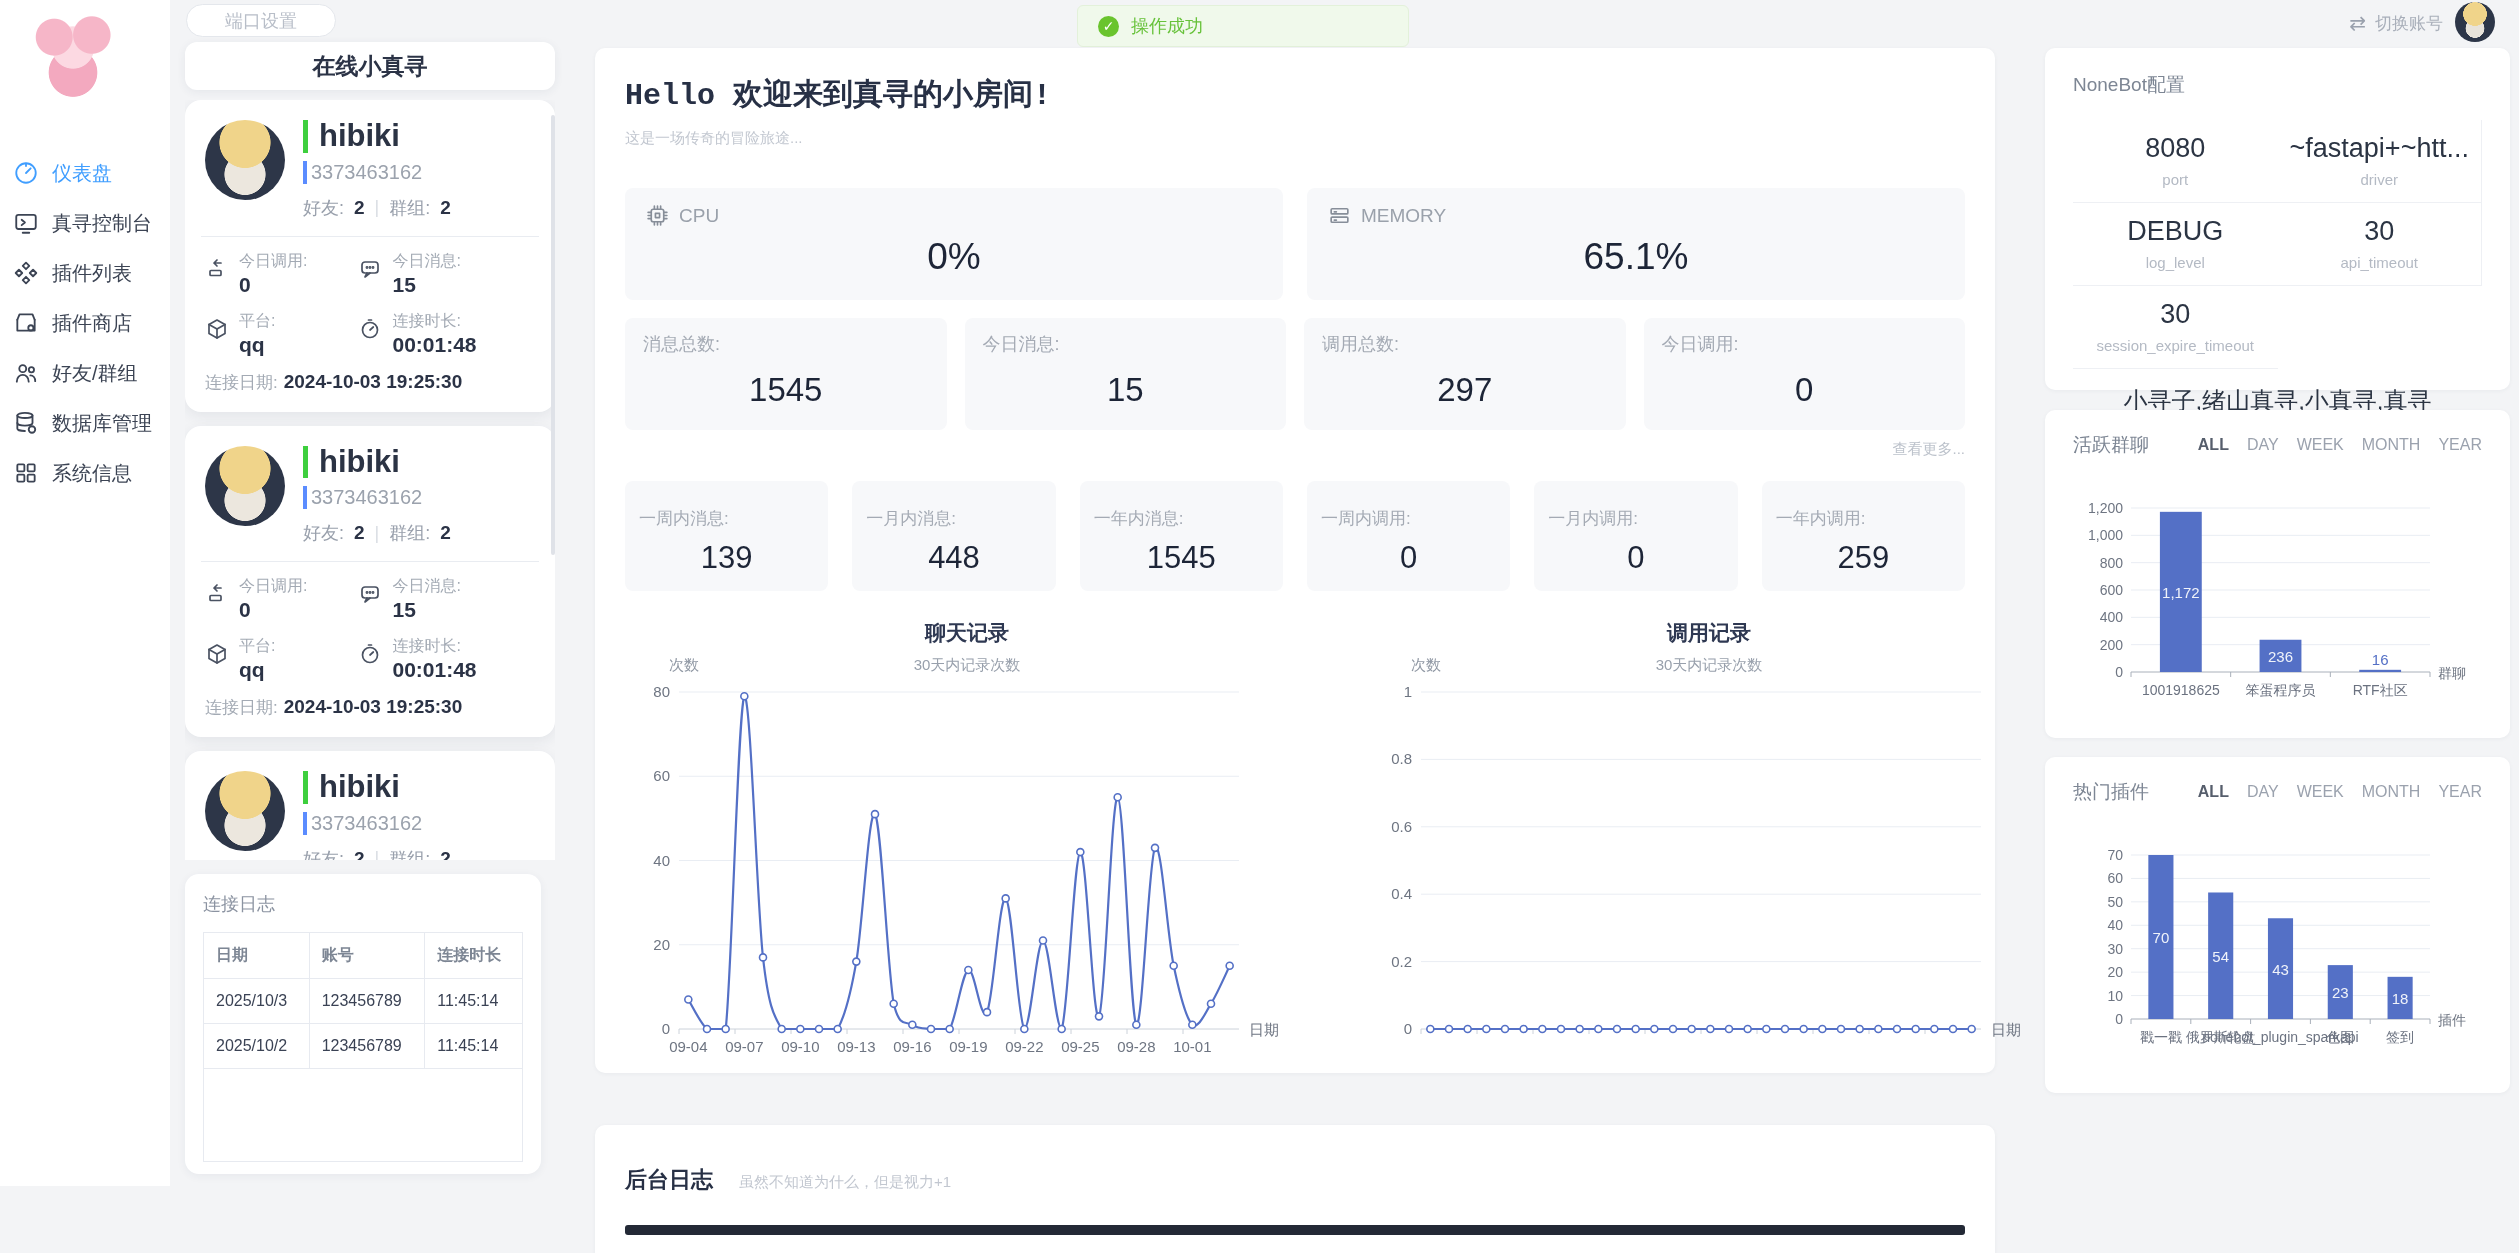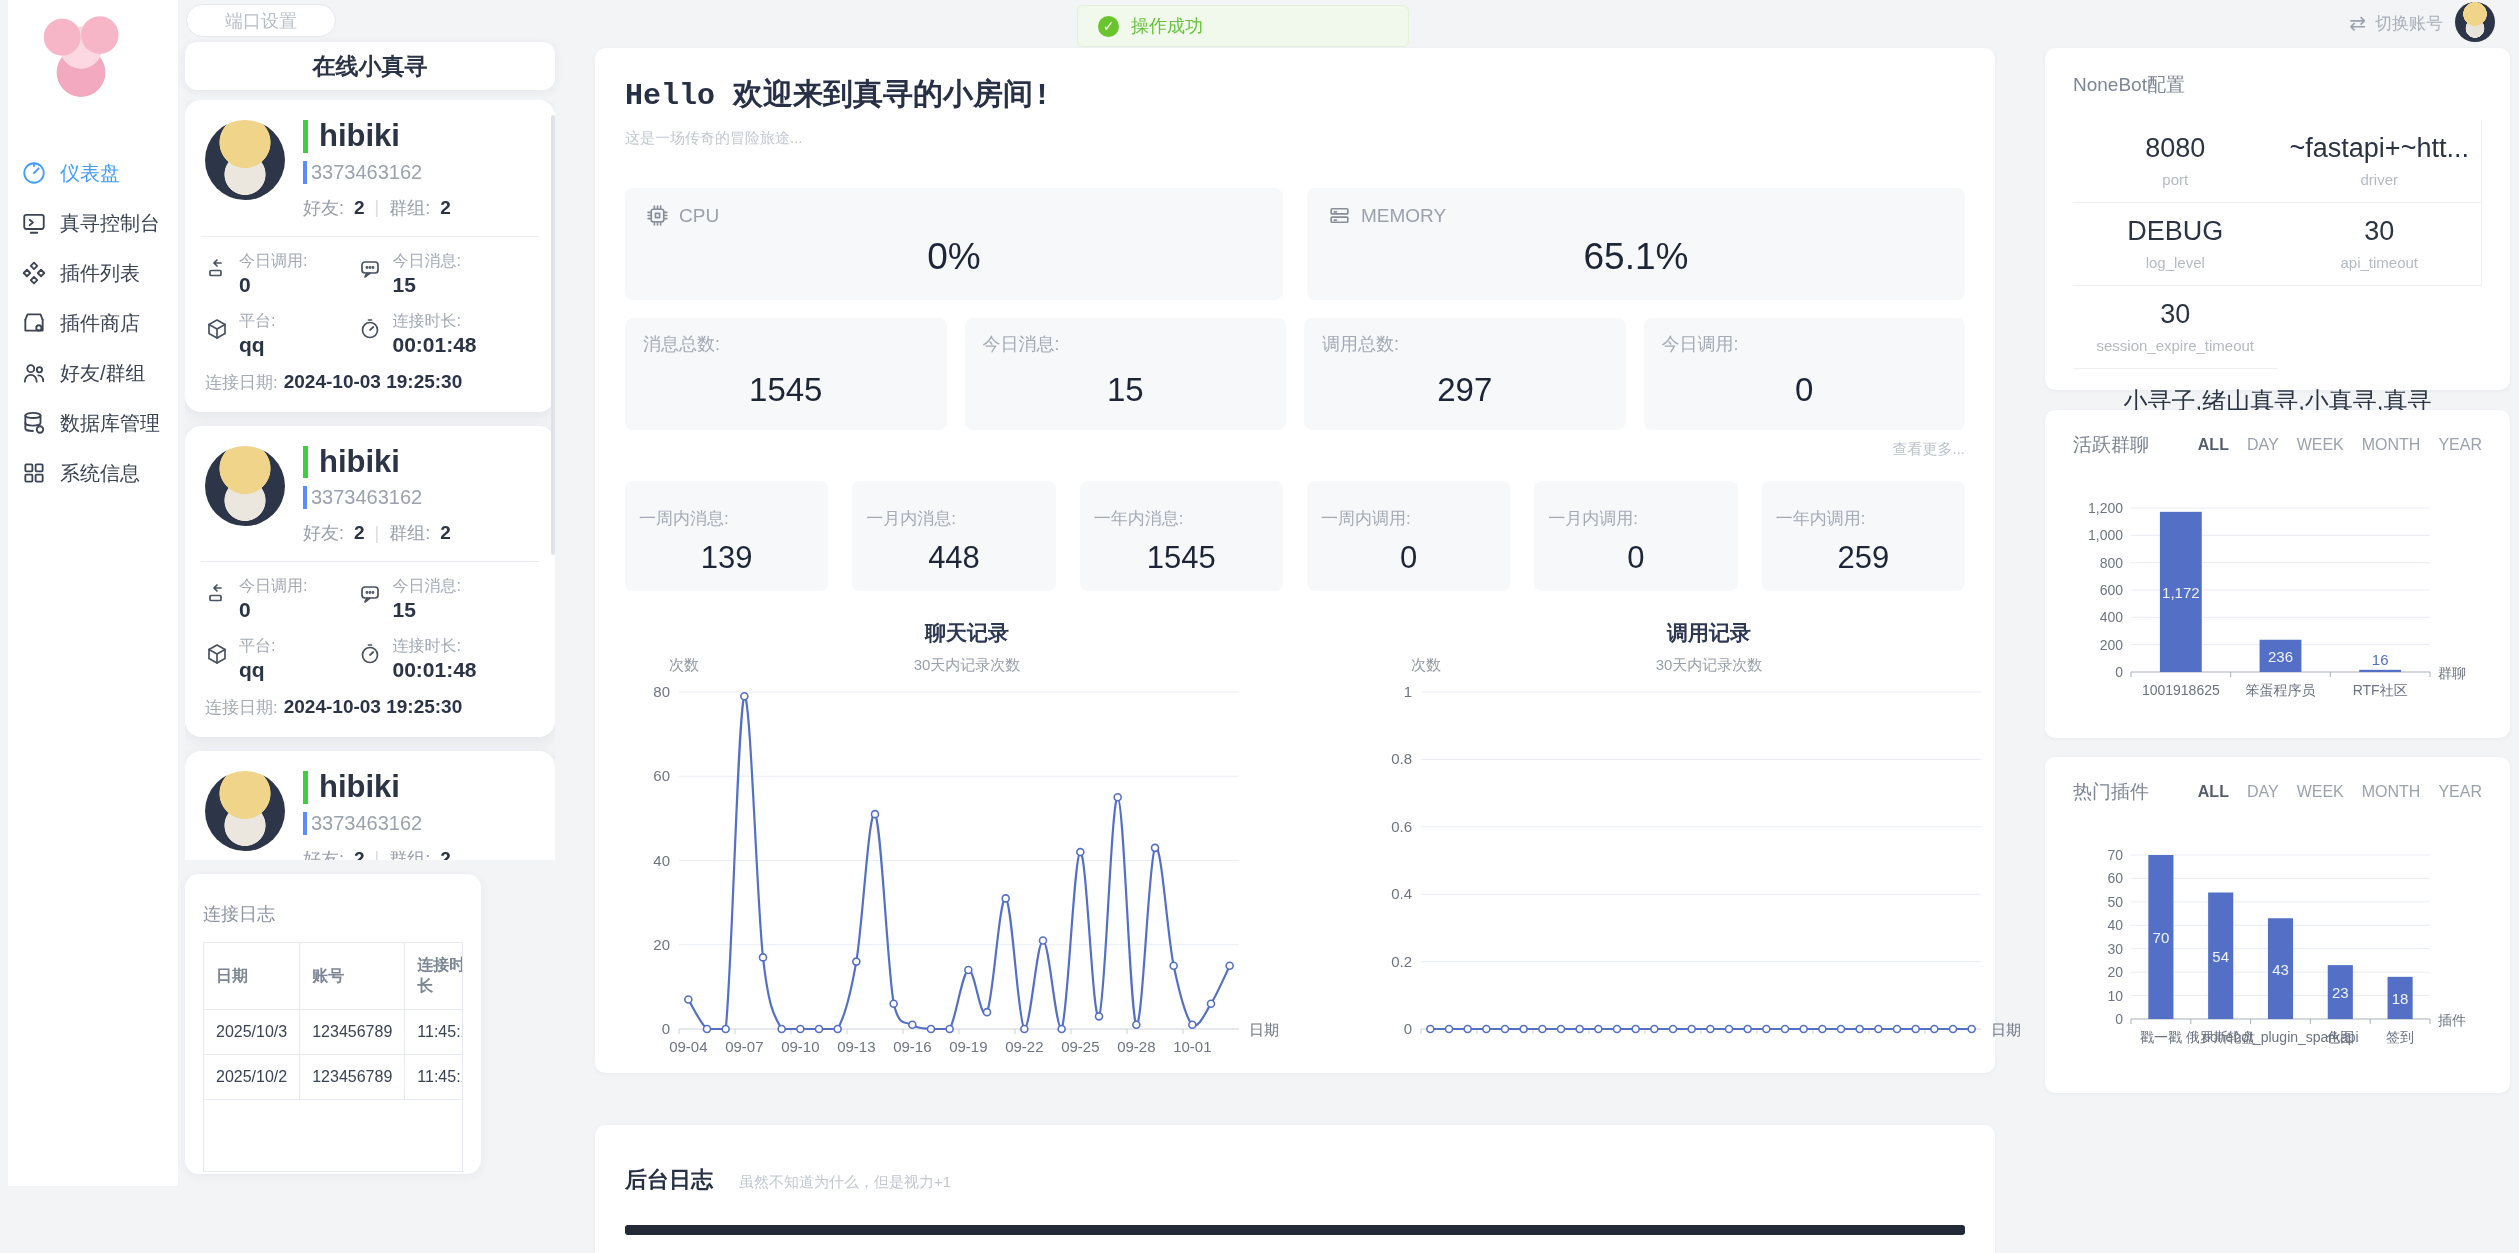--- a/index.html
+++ b/index.html
@@ -1,20 +1,20 @@
 <!DOCTYPE html>
 <html><head>
 <meta charset="utf-8">
 <style>
   html,body{margin:0;padding:0;}
   body{font-family:"Liberation Sans","DejaVu Sans",sans-serif;background:#f3f4f6;}
   .app{position:relative;width:2519px;height:1253px;background:#f3f4f6;overflow:hidden;}
 
   
-  .sidebar{position:absolute;left:8px;top:0;width:170px;height:1186px;background:#fff;}
+  .sidebar{position:absolute;left:0;top:0;width:170px;height:1186px;background:#fff;}
   .mascot{position:absolute;left:26px;top:8px;width:94px;height:104px;border-radius:14px;
     background:
       radial-gradient(circle at 30% 28%, #f6b6c8 0 18%, transparent 19%),
       radial-gradient(circle at 70% 26%, #f6b6c8 0 18%, transparent 19%),
       radial-gradient(circle at 50% 38%, #fcd9e2 0 26%, transparent 27%),
       radial-gradient(circle at 50% 62%, #f3a9bf 0 30%, transparent 31%),
       radial-gradient(circle at 48% 46%, #fff 0 8%, transparent 9%),
       #fff;}
   .menu{position:absolute;left:0;top:148px;width:170px;}
   .menu-item{display:flex;align-items:center;gap:13px;height:50px;padding-left:13px;color:#3c4454;font-size:20px;cursor:pointer;}
@@ -51,22 +51,22 @@
   .bot-divider{border:none;border-top:1px solid #e9ecf1;margin:16px -4px 14px;}
   .bot-stats{display:grid;grid-template-columns:1fr 1.15fr;row-gap:14px;}
   .bstat{display:flex;gap:10px;align-items:flex-start;}
   .bstat svg{width:24px;height:24px;margin-top:6px;stroke:#4a5262;fill:none;stroke-width:1.7;stroke-linecap:round;stroke-linejoin:round;flex:0 0 auto;}
   .bstat .lab{font-size:16px;color:#a3aab4;}
   .bstat .val{font-size:21px;font-weight:bold;color:#2b3346;margin-top:1px;}
   .bot-date{margin-top:14px;font-size:17px;color:#a3aab4;}
   .bot-date b{color:#2b3346;font-size:19px;margin-left:6px;}
   .list-scroll{position:absolute;left:368px;top:115px;width:4px;height:440px;border-radius:2px;background:#dfe2e8;}
 
-  .log-card{position:absolute;left:2px;top:874px;width:296px;height:300px;background:#fff;border-radius:14px;box-shadow:0 2px 10px rgba(40,50,80,.06);
-    padding:28px 18px;box-sizing:border-box;}
+  .log-card{position:absolute;left:2px;top:874px;width:356px;height:300px;background:#fff;border-radius:14px;box-shadow:0 2px 10px rgba(40,50,80,.06);
+    padding:18px 18px;box-sizing:border-box;}
   .log-title{font-size:18px;color:#8b93a1;}
   .log-box{margin-top:16px;border:1px solid #e7eaf0;height:228px;overflow:hidden;}
   .log-table{width:100%;border-collapse:collapse;font-size:16px;}
   .log-table th{color:#7d8694;font-weight:bold;text-align:left;padding:12px 12px;border-bottom:1px solid #e7eaf0;border-right:1px solid #e7eaf0;}
   .log-table td{color:#3a4254;padding:13px 12px;border-bottom:1px solid #e7eaf0;border-right:1px solid #e7eaf0;}
   .log-table th:last-child,.log-table td:last-child{border-right:none;}
 
   
   .main-panel{position:absolute;left:595px;top:48px;width:1400px;height:1025px;background:#fff;border-radius:10px;
     box-shadow:0 1px 4px rgba(40,50,80,.05);padding:26px 30px;box-sizing:border-box;}

